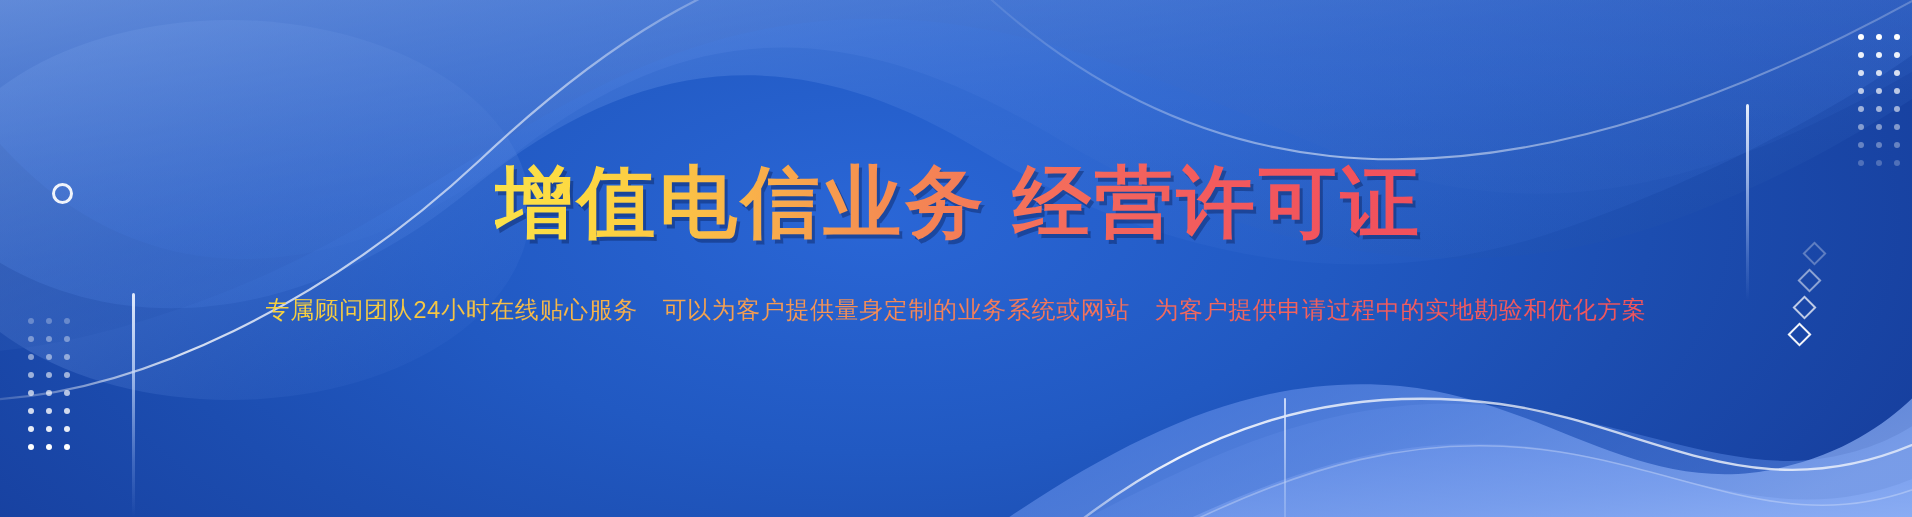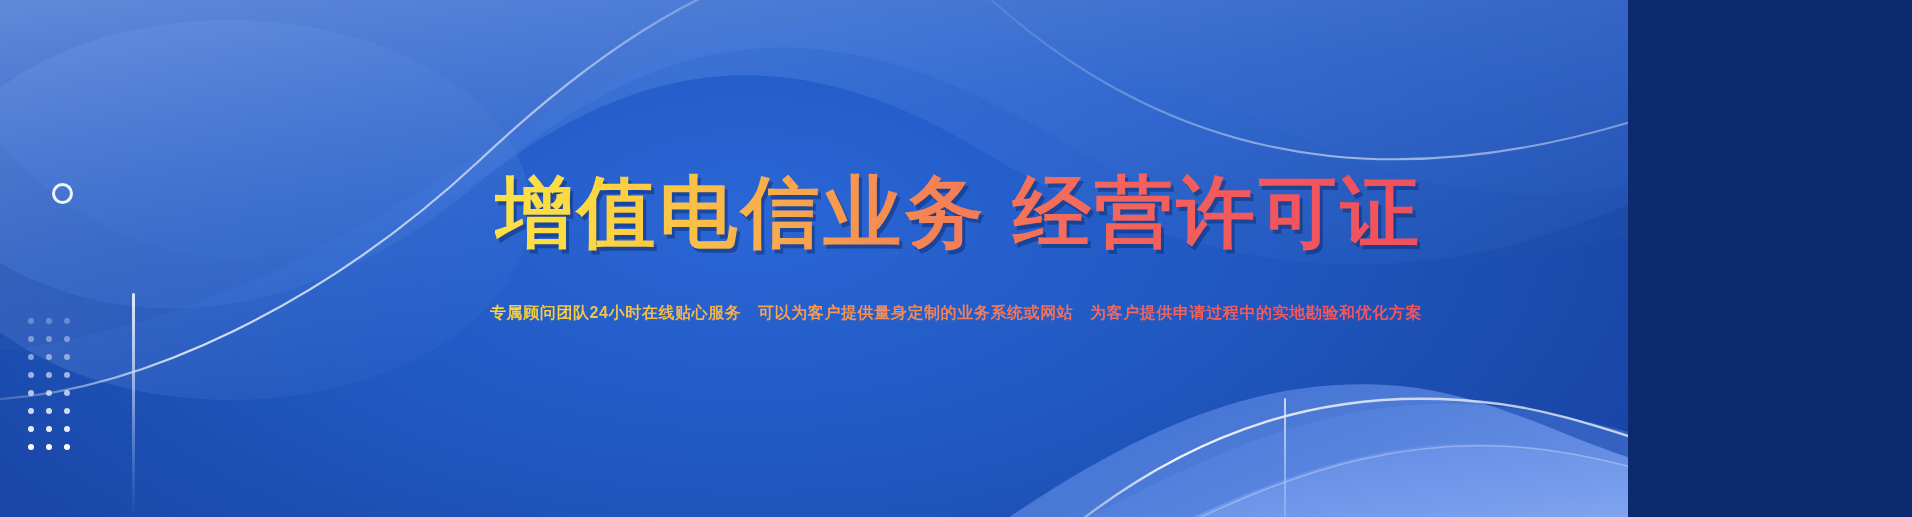--- a/index.html
+++ b/index.html
@@ -1,18 +1,18 @@
 <!DOCTYPE html>
 <html><head>
 <meta charset="utf-8">
 <style>
   html,body{margin:0;padding:0;background:#0e2a6e;}
   #banner{
     position:relative;
-    width:1628px;height:517px;
+    width:1912px;height:517px;
     overflow:hidden;
     font-family:"Liberation Sans","DejaVu Sans",sans-serif;
     background:
       radial-gradient(ellipse 1100px 560px at 46% 42%, #2a66d6 0%, #2159c2 42%, #1c4db0 70%, #17409f 100%),
       linear-gradient(90deg,#15368f 0%,#1b47ad 14%,#2159c2 42%,#2159c2 62%,#1b46ab 86%,#153a96 100%);
   }
   #banner .layer{position:absolute;left:0;top:0;width:1912px;height:517px;}
   #svgbg{display:block;}
 
   
@@ -34,22 +34,22 @@
         #f8a94c 31%, #f58a52 43%, #f4745a 55%,
         #f3635d 68%, #f2575d 82%, #f1505c 100%);
     -webkit-background-clip:text;
     background-clip:text;
     color:transparent;
     -webkit-text-fill-color:transparent;
     filter:drop-shadow(3px 4px 0 rgba(10,35,95,.45));
   }
   .subtitle{
     margin-top:40px;
-    font-size:16px;
-    font-weight:bold;
+    font-size:24px;
+    font-weight:normal;
     letter-spacing:.6px;
     white-space:pre;
     transform:translateY(2px);
     background-image:linear-gradient(92deg,
         #f7d23f 0%, #f6c742 12%, #f5ae4b 26%,
         #f59354 40%, #f47b59 53%, #f3695d 66%,
         #f25c5d 80%, #f1545c 100%);
     -webkit-background-clip:text;
     background-clip:text;
     color:transparent;

